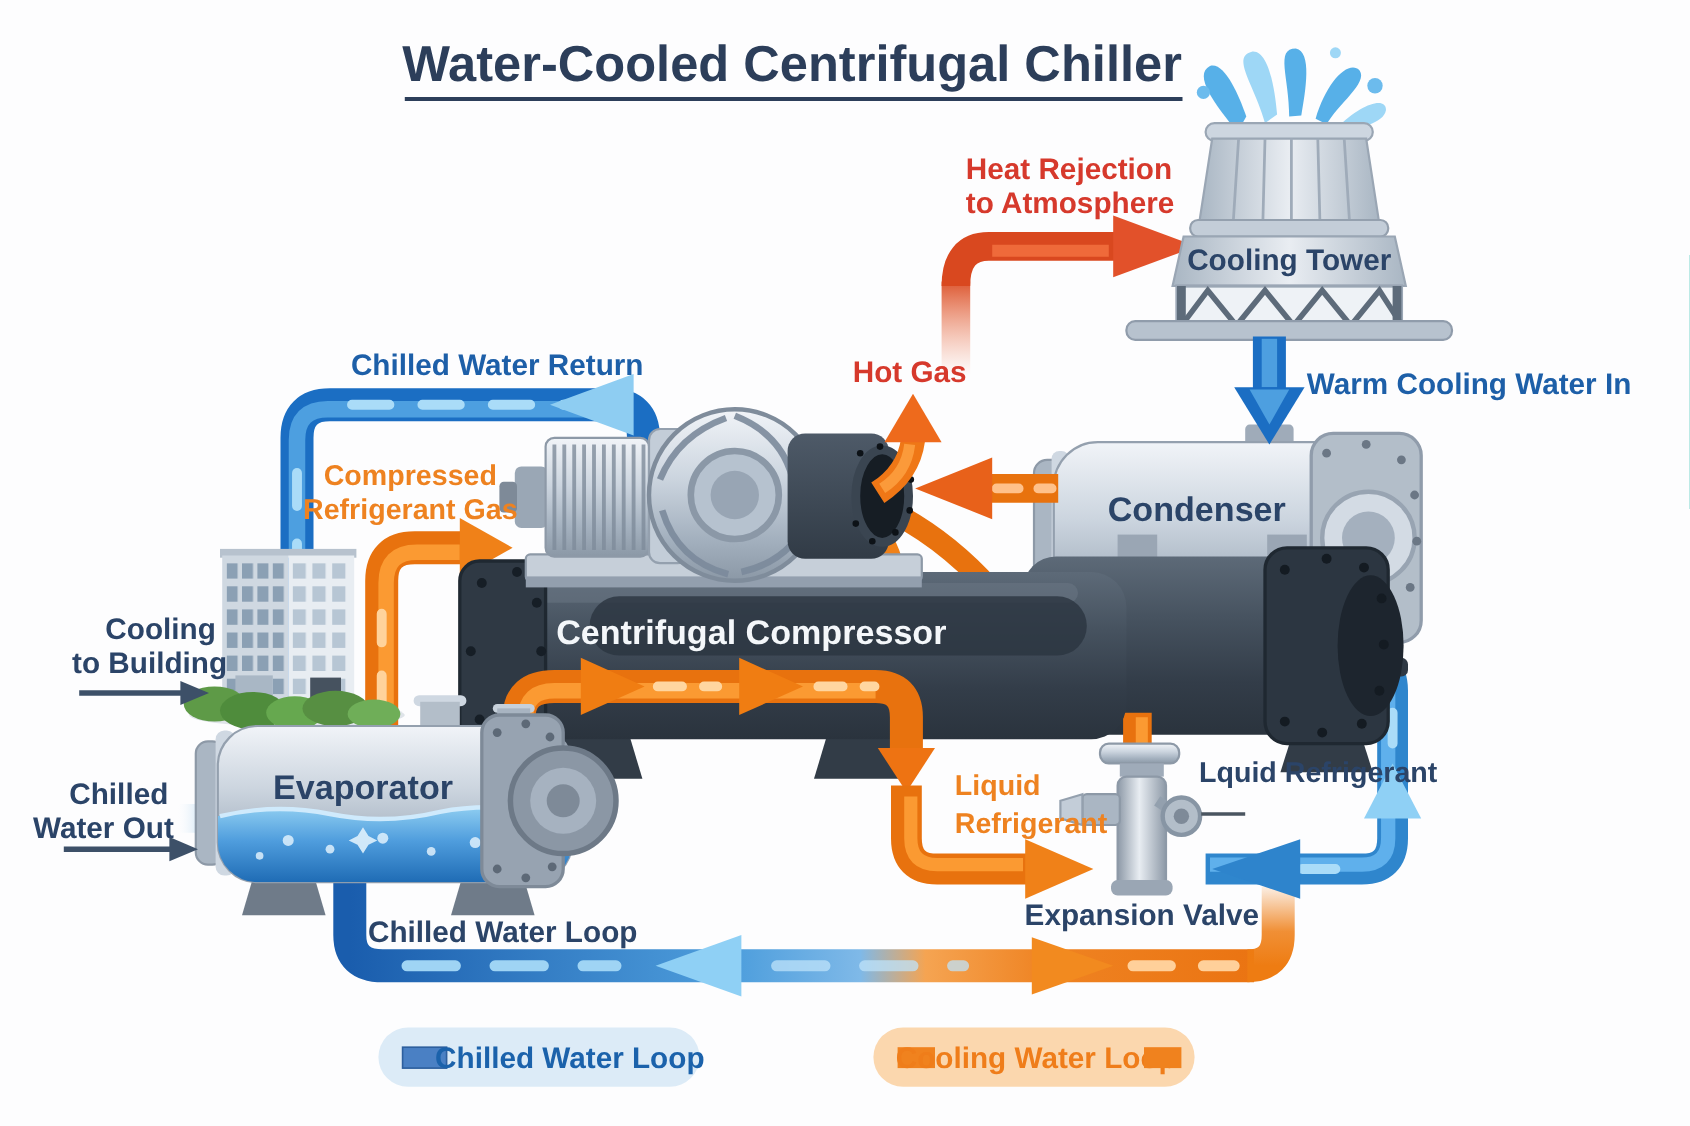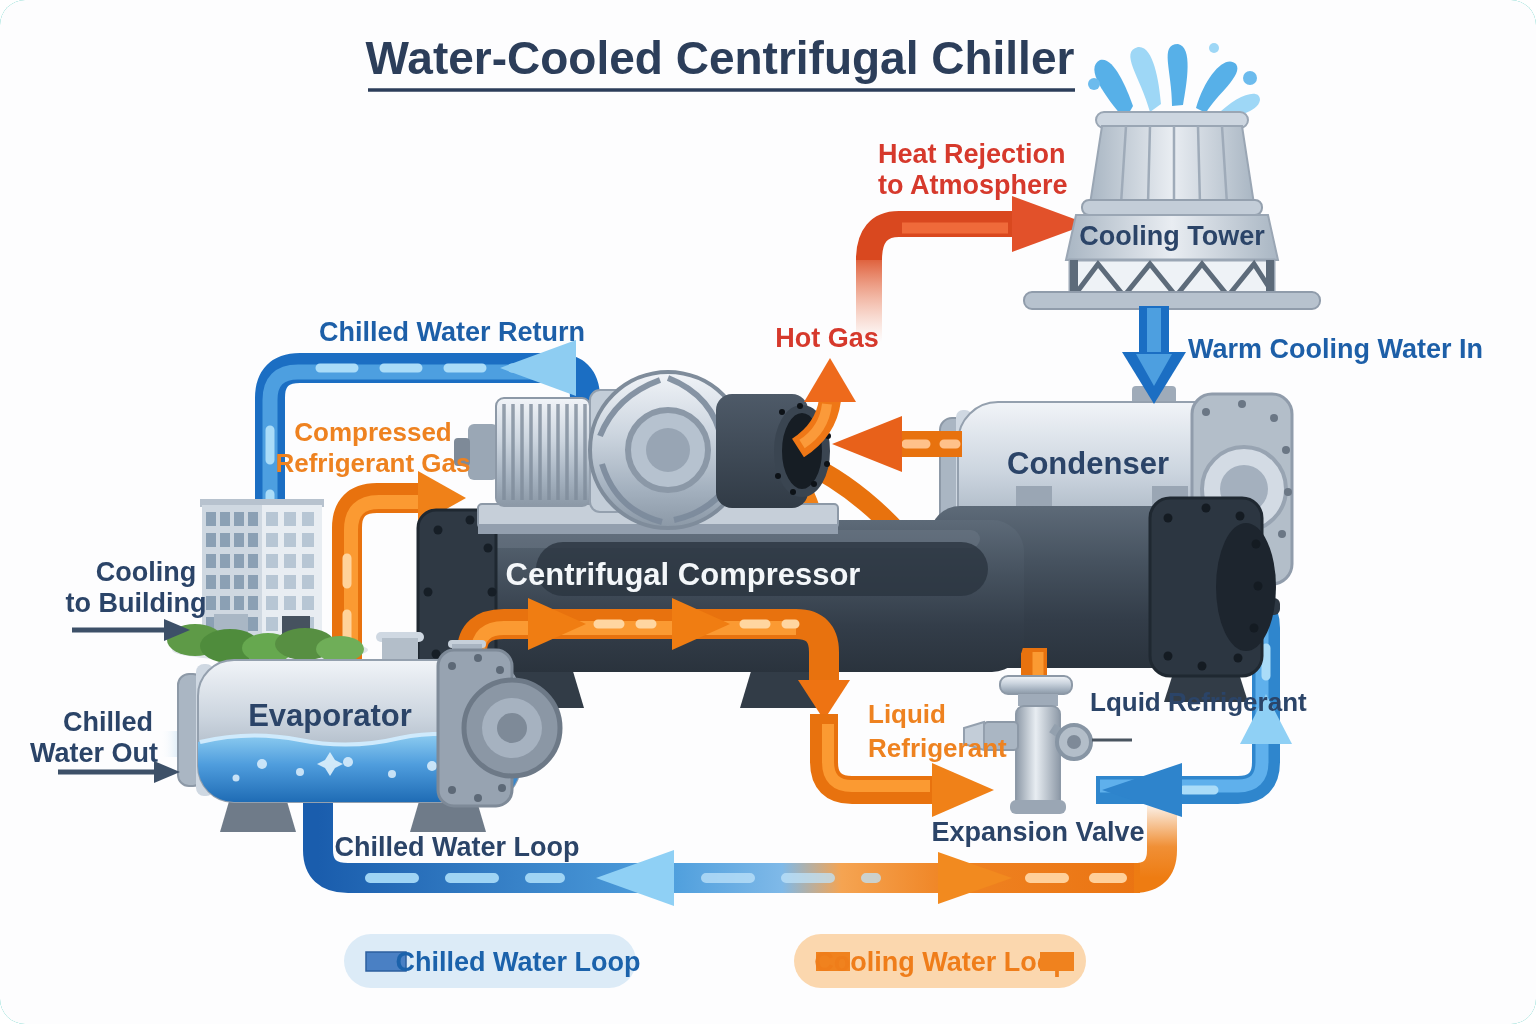--- a/index.html
+++ b/index.html
@@ -1,17 +1,17 @@
 <!DOCTYPE html>
 <html><head>
 <meta charset="utf-8">
 <style>
   html,body{margin:0;padding:0;background:#ffffff;}
   .stage{position:relative;width:1536px;height:1024px;background:#14b8a6;overflow:hidden;
-         font-family:"Liberation Sans", sans-serif;border-radius:25px;}
+         font-family:"Liberation Sans", sans-serif;}
   svg{display:block}
   text{font-family:"Liberation Sans", sans-serif;font-weight:bold;}
   .t-title{fill:#2c3e5a;font-size:46px;}
   .t-navy{fill:#2b4468;}
   .t-blue{fill:#1d5fa8;}
   .t-orange{fill:#ee8220;}
   .t-red{fill:#d6392c;}
   .t-white{fill:#f4f7fa;}
   .t-legend-blue{fill:#1b62ab;}
   .t-legend-orange{fill:#ef7d1a;}

